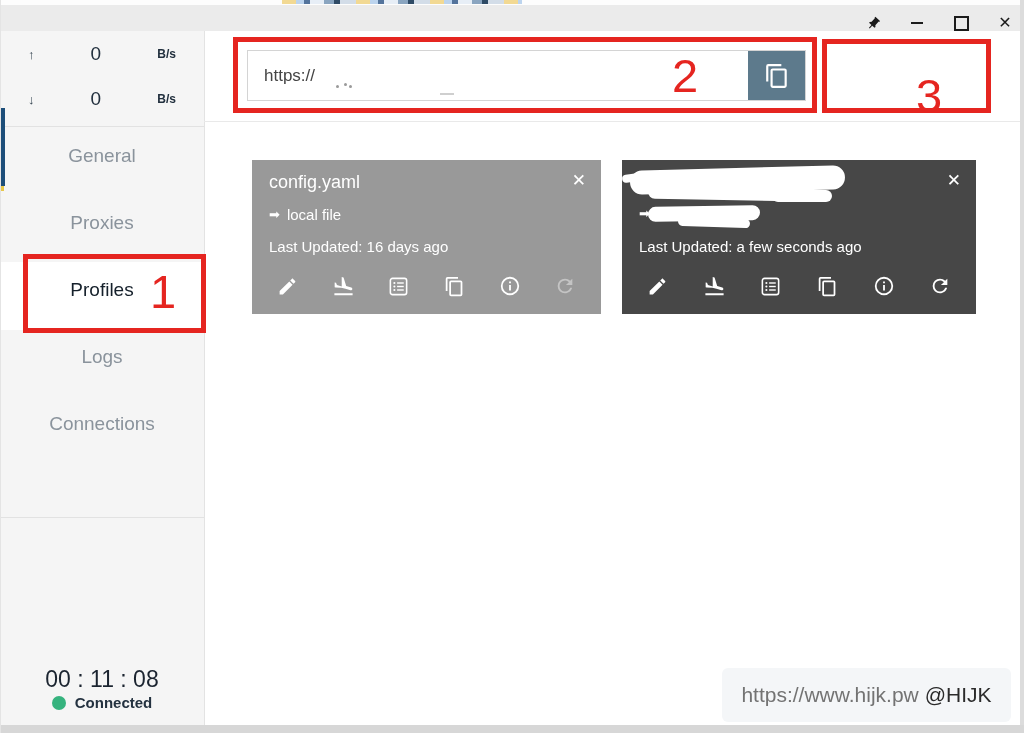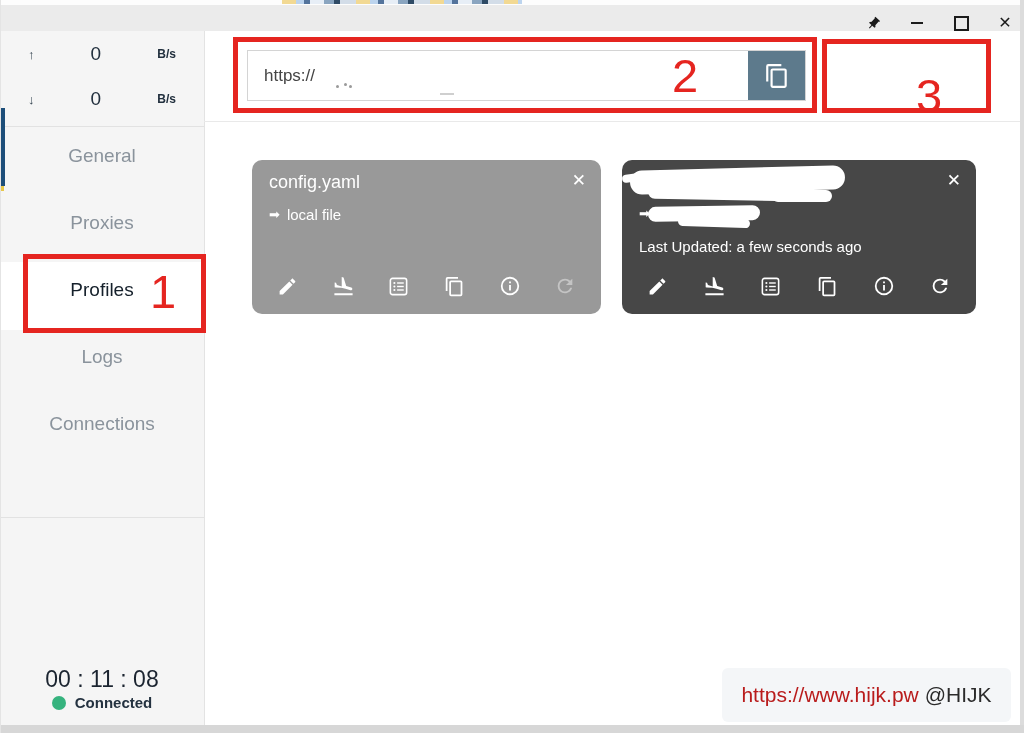--- a/index.html
+++ b/index.html
@@ -56,38 +56,38 @@
              font-family:"Liberation Sans","DejaVu Sans",sans-serif;background:#fff;}
   .copy-btn{width:57px;background:#5d7a8c;display:flex;align-items:center;justify-content:center;border:none;cursor:pointer;}
   .url-remnant-dot{width:3px;height:3px;border-radius:50%;background:#9a9a9a;}
   .url-remnant-dash{width:14px;height:2px;background:#cfcfcf;}
 
   .download-btn{left:831px;top:54px;width:151px;height:46px;background:#7d7d7d;border:none;cursor:pointer;
                 color:#fff;font-size:16px;display:flex;align-items:center;justify-content:center;
                 font-family:"Liberation Sans","DejaVu Sans",sans-serif;}
 
   
-  .card{top:160px;height:154px;border-radius:10px;color:#fff;cursor:pointer;}
+  .card{top:160px;height:154px;border-radius:0;color:#fff;cursor:pointer;}
   .card-1{left:252px;width:349px;background:#999999;}
   .card-2{left:622px;width:354px;background:#474747;}
   .card-title{position:absolute;left:17px;top:12px;font-size:18px;color:#fff;}
   .card-close{position:absolute;right:15px;top:10px;font-size:17px;color:#fff;cursor:pointer;}
   .card-source{position:absolute;left:17px;top:46px;font-size:15px;color:#fff;display:flex;align-items:center;gap:7px;}
   .source-arrow{font-size:13px;}
   .card-updated{position:absolute;left:17px;top:78px;font-size:15px;color:#fff;}
   .card-actions{position:absolute;left:0;right:0;top:108px;height:36px;display:flex;
                 align-items:center;justify-content:space-between;padding:0 24px;}
   .action-icon{width:23px;height:23px;display:flex;align-items:center;justify-content:center;cursor:pointer;}
   .action-disabled{opacity:.42;}
   .scribble{position:absolute;background:#fff;}
 
   
   .watermark{left:722px;top:668px;width:289px;height:54px;background:#f4f6f8;border-radius:6px;
              display:flex;align-items:center;justify-content:center;font-size:21px;gap:6px;}
-  .wm-link{color:#b91c1c;cursor:pointer;}
+  .wm-link{color:#737373;cursor:pointer;}
   .wm-handle{color:#2b2b2b;}
 </style>
 </head>
 <body>
 
 <div class="window">
 
   <div class="abs top-white"></div>
   <div class="abs remnant-strip"></div>
   <div class="abs titlebar">
@@ -172,20 +172,21 @@
   <div class="abs red-box red-box-download"></div>
   <div class="abs red-num num-3">3</div>
 
   <div class="abs card card-1">
     <div class="card-title">config.yaml</div>
     <div class="card-close">✕</div>
     <div class="card-source">
       <span class="source-arrow">➡</span>
       <span>local file</span>
     </div>
+    <div class="card-updated">Last Updated: 16 days ago</div>
     <div class="card-actions">
       <div class="action-icon">
           <svg width="21" height="21" viewBox="0 0 24 24">
             <path fill="#fff" d="M20.71,7.04C21.1,6.65 21.1,6 20.71,5.63L18.37,3.29C18,2.9 17.35,2.9 16.96,3.29L15.12,5.12L18.87,8.87M3,17.25V21H6.75L17.81,9.93L14.06,6.18L3,17.25Z"></path>
           </svg>
         </div>
       <div class="action-icon">
           <svg width="23" height="23" viewBox="0 0 24 24">
             <path fill="#fff" d="M2.5,19H21.5V21H2.5V19M9.68,13.27L14.03,14.43L19.34,15.85C20.14,16.06 20.96,15.59 21.18,14.79C21.39,14 20.92,13.17 20.12,12.95L14.81,11.53L12.05,2.5L10.12,2L10.16,11.92L5.15,10.5L4.22,8.18L2.77,7.79V12.79L3.68,13.04L9.68,13.27Z"></path>
           </svg>

